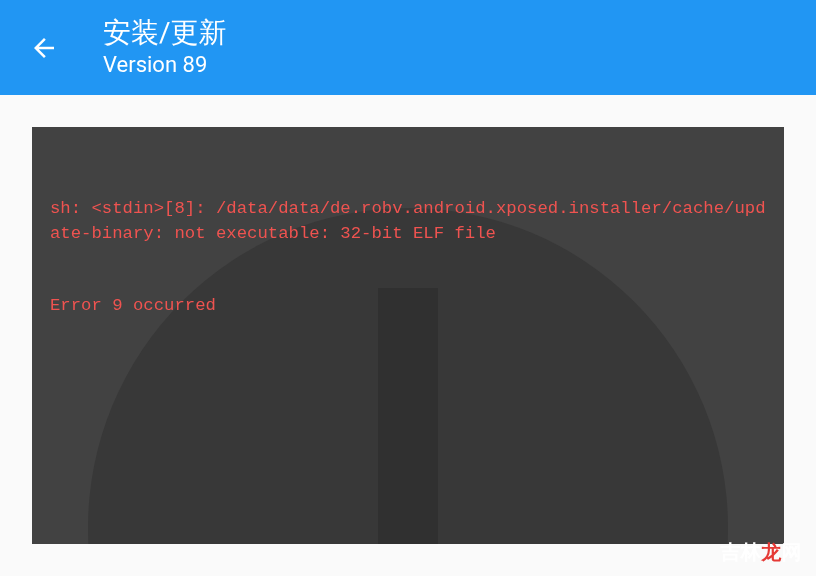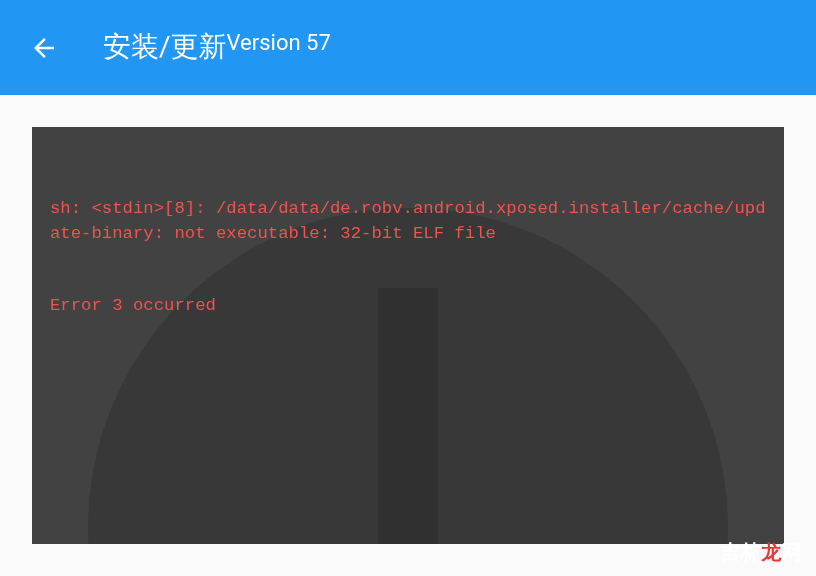--- a/index.html
+++ b/index.html
@@ -32,21 +32,21 @@
       cursor: pointer;
       margin-right: 35px;
     }
     .back-button svg {
       width: 30px;
       height: 30px;
       fill: #ffffff;
     }
     .header-text {
       display: flex;
-      flex-direction: row;
+      flex-direction: column;
     }
     .header-title {
       font-size: 28px;
       font-weight: 400;
       line-height: 1.3;
     }
     .header-subtitle {
       font-size: 22px;
       font-weight: 400;
       line-height: 1.3;
@@ -121,32 +121,32 @@
 <body>
 
 <div class="header">
   <div class="back-button">
     <svg viewBox="0 0 24 24">
       <path d="M20 11H7.83l5.59-5.59L12 4l-8 8 8 8 1.41-1.41L7.83 13H20v-2z"></path>
     </svg>
   </div>
   <div class="header-text">
     <div class="header-title">安装/更新</div>
-    <div class="header-subtitle">Version 57</div>
+    <div class="header-subtitle">Version 89</div>
   </div>
 </div>
 
 <div class="content-area">
   <div class="console">
     <div class="bg-icon">
       <div class="bg-circle"></div>
       <div class="bg-bar"></div>
     </div>
     <div class="console-text">
       <span class="console-line">sh: &lt;stdin&gt;[8]: /data/data/de.robv.android.xposed.installer/cache/update-binary: not executable: 32-bit ELF file</span>
-      <span class="console-line">Error 3 occurred</span>
+      <span class="console-line">Error 9 occurred</span>
     </div>
   </div>
 </div>
 
 <div class="watermark">
   <span>吉林</span><span class="red">龙</span><span>网</span>
 </div>
 
 </body></html>

